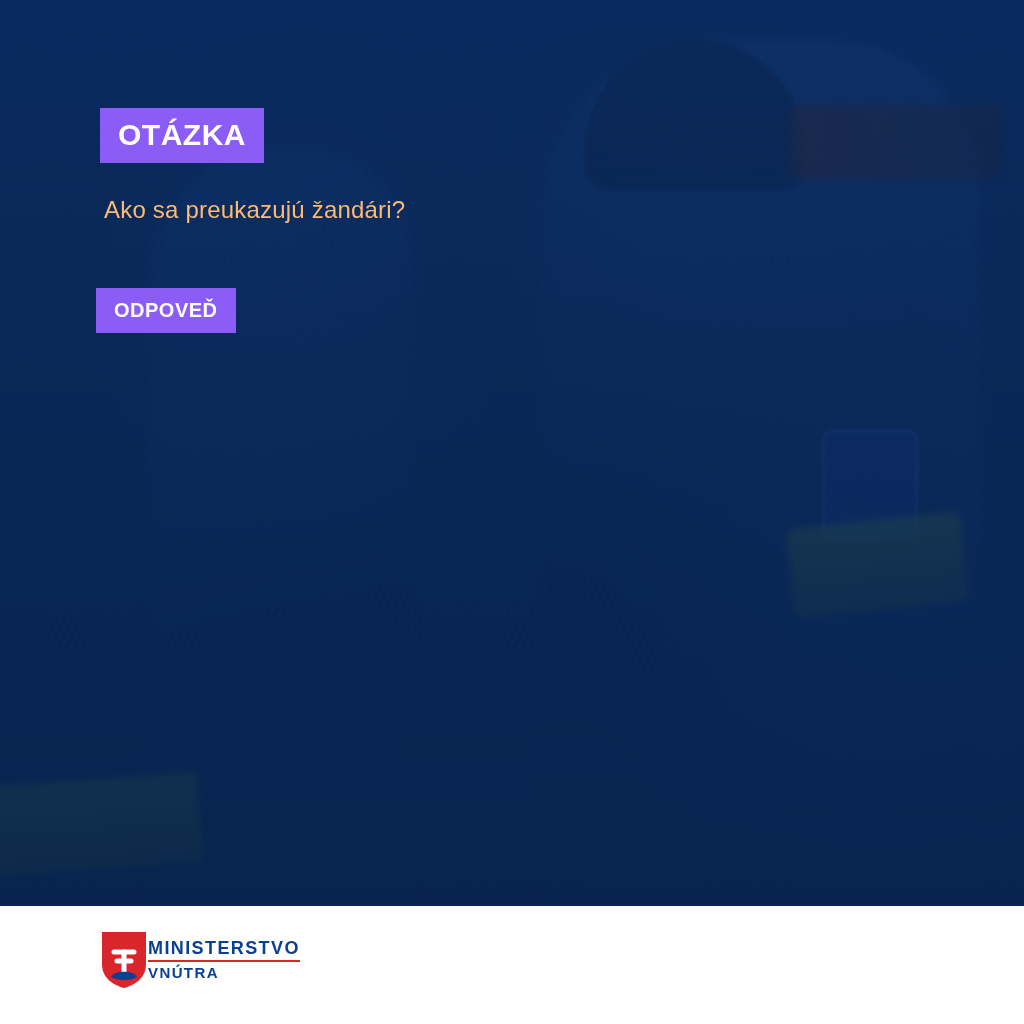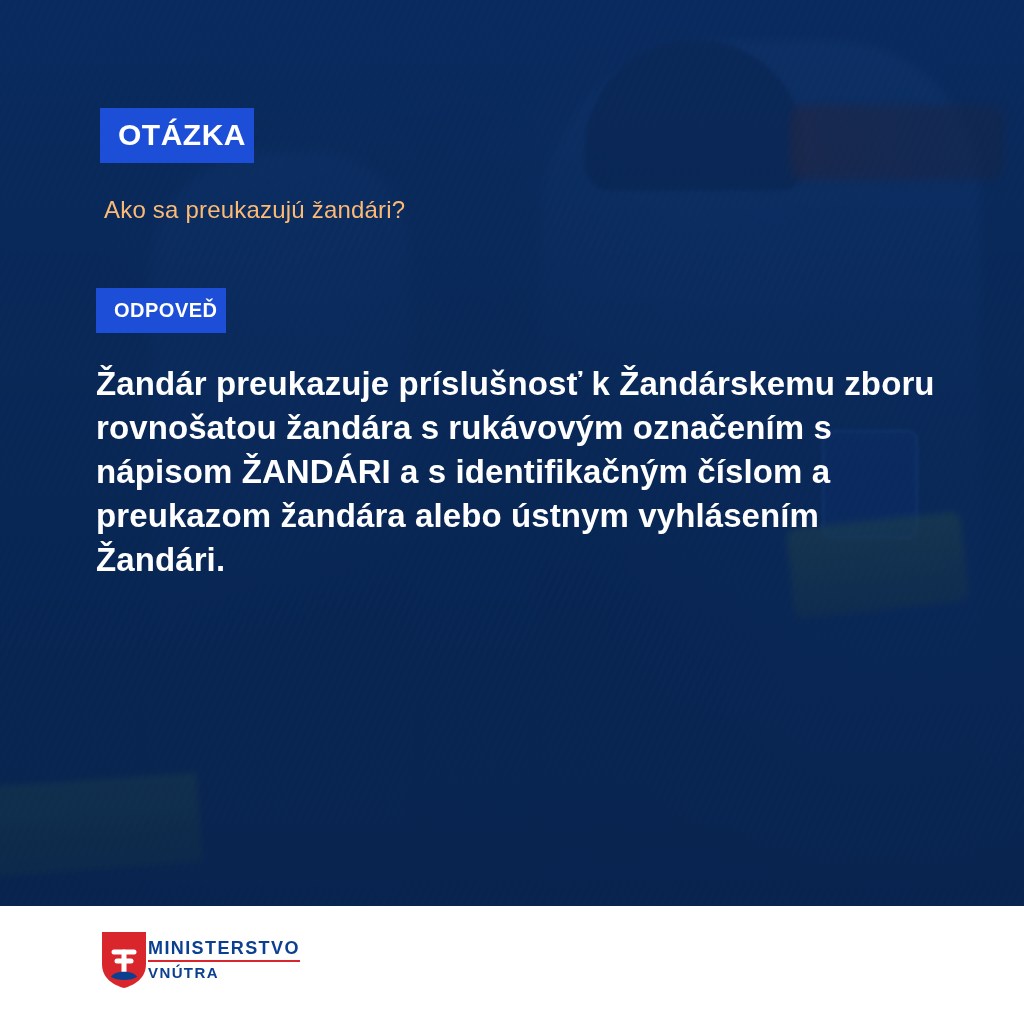--- a/index.html
+++ b/index.html
@@ -107,26 +107,26 @@
   
   .content {
     position: absolute;
     left: 0; top: 0;
     width: 1024px;
     height: 906px;
   }
 
   .tag {
     display: inline-block;
-    background: #1d4ed8;
+    background: #8b5cf6;
     color: #ffffff;
     font-weight: bold;
     letter-spacing: 0.5px;
     line-height: 1;
-    padding: 12px 8px 13px 18px;
+    padding: 12px 18px 13px 18px;
   }
 
   .tag-otazka {
     position: absolute;
     left: 100px;
     top: 108px;
     font-size: 30px;
   }
 
   .question-text {
@@ -236,21 +236,20 @@
 
   <div class="content">
 
     <div class="tag tag-otazka">OTÁZKA</div>
 
     <div class="question-text">Ako sa preukazujú žandári?</div>
 
     <div class="tag tag-odpoved">ODPOVEĎ</div>
 
     <div class="answer">
-      <p>Žandár preukazuje príslušnosť k Žandárskemu zboru rovnošatou žandára s rukávovým označením s nápisom ŽANDÁRI a s identifikačným číslom a preukazom žandára alebo ústnym vyhlásením Žandári.</p>
     </div>
 
   </div>
 
   <div class="footer">
     <div class="footer-wave"></div>
     <div class="footer-inner">
       <span class="crest">
         <svg width="48" height="60" viewBox="0 0 48 60" xmlns="http://www.w3.org/2000/svg">
           <path d="M2 2 H46 V34 C46 48 35 55 24 58 C13 55 2 48 2 34 Z" fill="#d9262c"></path>

